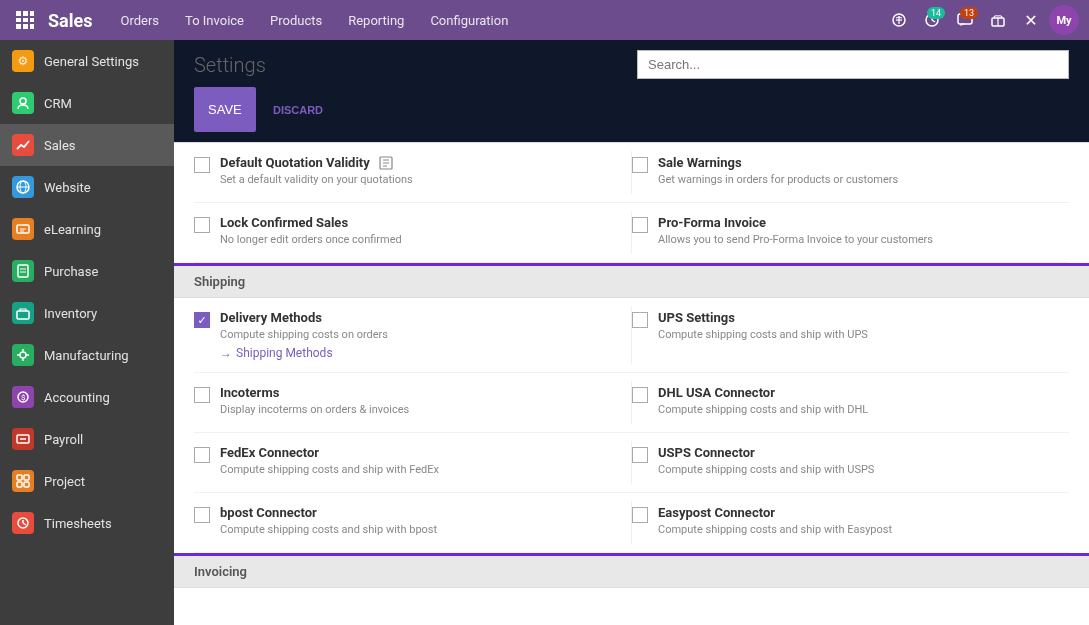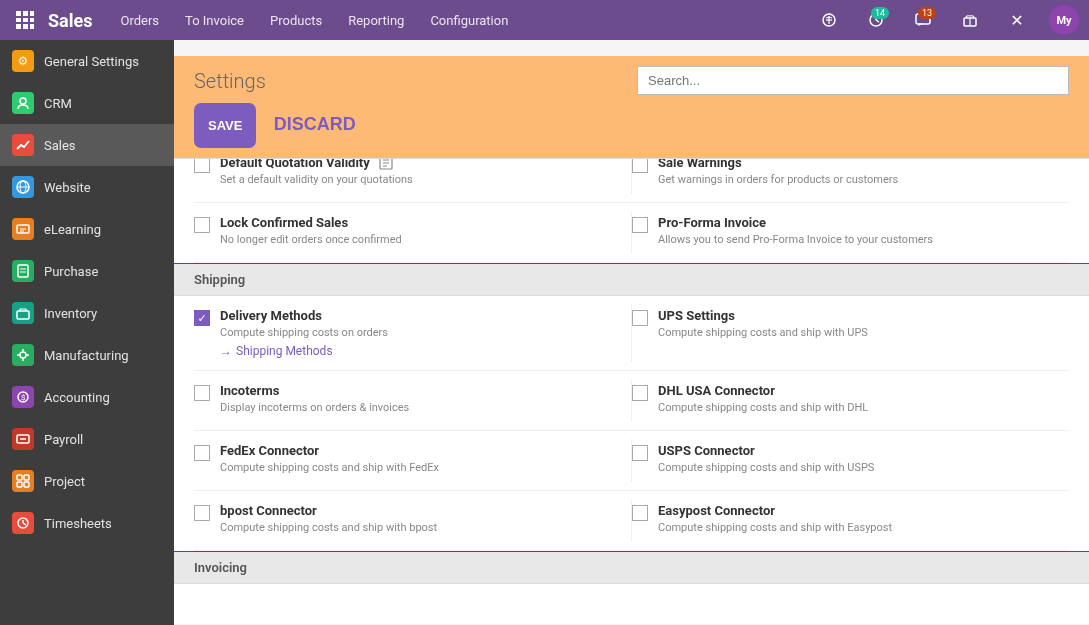--- a/index.html
+++ b/index.html
@@ -18,21 +18,21 @@
     .navbar-brand {
       font-size: 18px; font-weight: bold; color: white; padding: 0 12px 0 4px;
     }
     .navbar-menu {
       display: flex; gap: 2px; flex: 1;
     }
     .navbar-item {
       color: rgba(255,255,255,0.85); padding: 8px 12px; cursor: pointer; font-size: 13px; border-radius: 3px; text-align: right;
     }
     .navbar-right {
-      display: flex; align-items: center; gap: 17px; margin-left: auto;
+      display: flex; align-items: center; gap: 3px; margin-left: auto;
     }
     .nav-icon-btn {
       width: 30px; height: 30px; display: flex; align-items: center; justify-content: center;
       color: white; cursor: pointer; position: relative; font-size: 16px;
     }
     .badge {
       position: absolute; top: 2px; right: 2px; background: #c2410c;
       color: white; font-size: 9px; border-radius: 8px; padding: 1px 4px; min-width: 16px; text-align: center;
     }
     .badge-teal { background: #1abc9c; }
@@ -58,39 +58,39 @@
     .main {
       flex: 1; overflow-y: auto; background: #f5f5f5;
     }
     .search-input {
       width: 100%; border: 1px solid #ccc; padding: 6px 10px; font-size: 13px;
       outline: none; background: white;
     }
 
     .btn-save {
       background: #7c5cbf; color: white; border: none; padding: 15px 14px;
-      font-size: 13px; cursor: pointer; font-weight: 700; border-radius: 7px;
+      font-size: 13px; cursor: pointer; font-weight: 400; border-radius: 2px;
     }
     .btn-discard {
       background: transparent; color: #7c5cbf; border: none; padding: 5px 14px;
-      font-size: 18px; cursor: pointer; font-weight: 600;
+      font-size: 11px; cursor: pointer; font-weight: 600;
     }
     .action-bar {
       padding: 6px 0 4px;
     }
 
     
     .content-area {
       padding: 0;
     }
 
     
     .section-header {
       background: #e8e8e8; padding: 8px 20px; font-size: 13px;
-      color: #555; font-weight: 600; border-top: 1px solid #6d28d9; border-bottom: 1px solid #ddd;
+      color: #555; font-weight: 600; border-top: 3px solid #6d28d9; border-bottom: 1px solid #ddd;
     }
 
     
     .settings-grid {
       background: white; padding: 0 20px;
     }
     .settings-row {
       display: flex; border-bottom: 1px solid #f0f0f0; min-height: 60px;
     }
     .settings-col {
@@ -119,21 +119,21 @@
     }
 
     
     .sidebar::-webkit-scrollbar { width: 4px; }
     .sidebar::-webkit-scrollbar-thumb { background: rgba(255,255,255,0.2); }
     .main::-webkit-scrollbar { width: 6px; }
     .main::-webkit-scrollbar-thumb { background: #ccc; }
 
     
     .top-section {
-      position: sticky; top: 16px; z-index: 10; background: #fdba74;
+      position: sticky; top: 0; z-index: 10; background: #0f172a;
       border-bottom: 1px solid #ddd;
     }
   </style>
 </head>
 <body>
 
 <div class="navbar">
   <div class="nav-icon-btn">
     <svg width="18" height="18" viewBox="0 0 18 18" fill="white">
       <rect x="0" y="0" width="5" height="5"></rect>

